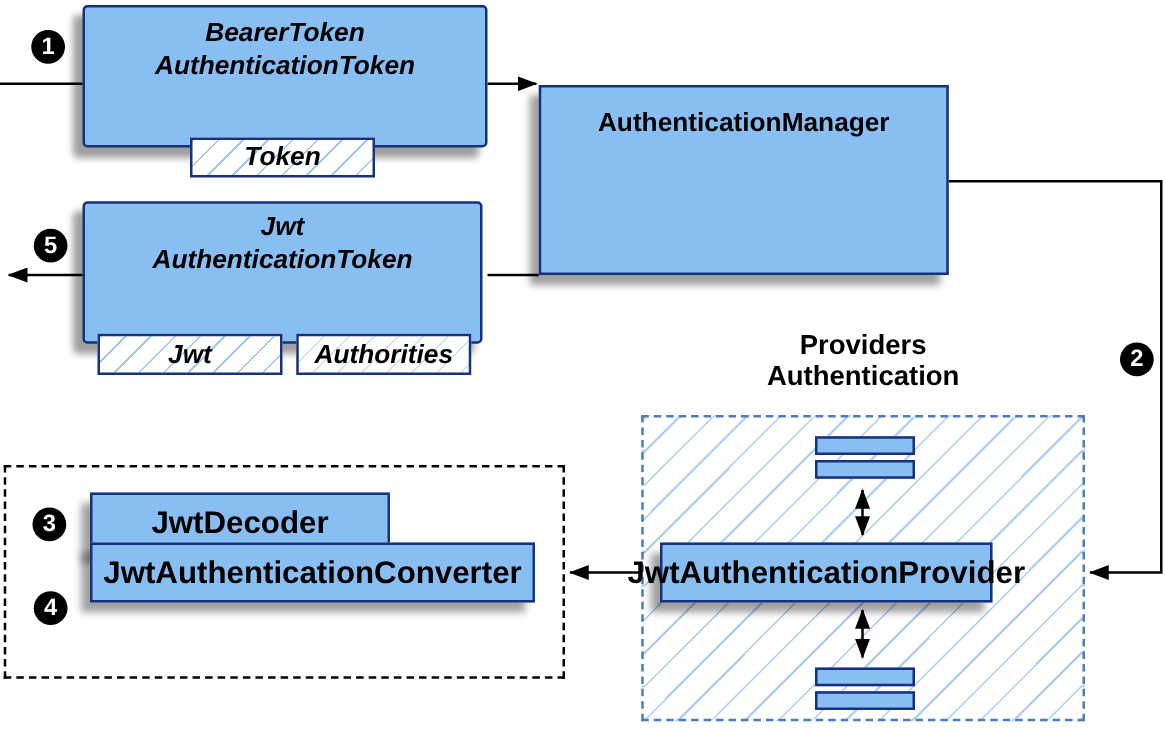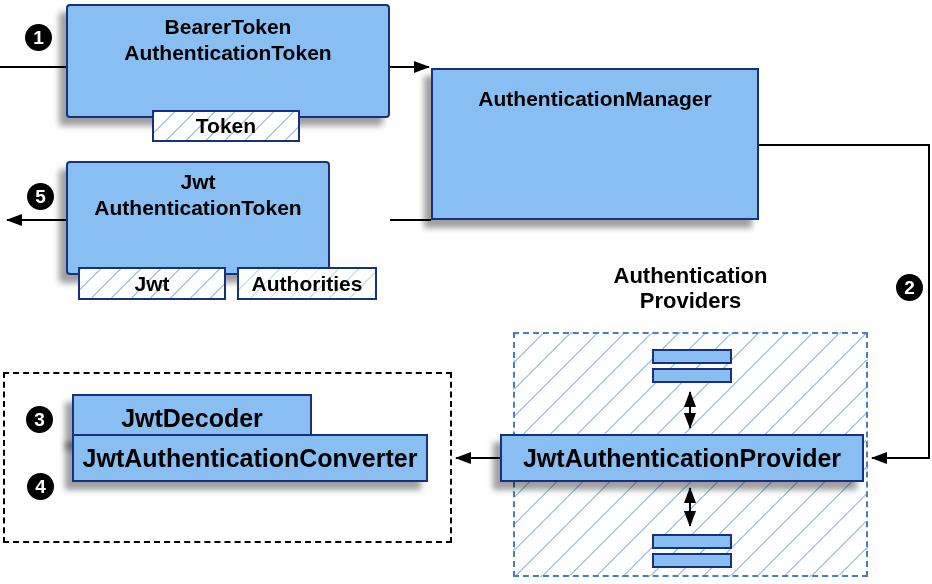--- a/index.html
+++ b/index.html
@@ -5,21 +5,21 @@
   html,body{margin:0;padding:0;background:#fff;}
   .canvas{
     position:relative;width:932px;height:584px;background:#ffffff;overflow:hidden;
     font-family:"Liberation Sans",sans-serif;color:#000;
   }
   
   .node{
     position:absolute;background:#89BEF2;border:2px solid #16317D;box-sizing:border-box;
     z-index:3;
   }
-  .rounded{border-radius:4px;}
+  .rounded{border-radius:4px;font-style:italic;}
   .shadowed{box-shadow:-7px 8px 6px rgba(0,0,0,0.38);}
   .node-title{
     text-align:center;font-weight:bold;font-size:21px;line-height:26px;padding-top:8px;
   }
   .node-title .tline{display:block;}
   .center-label{
     display:flex;align-items:center;justify-content:center;
     font-weight:bold;font-size:25px;height:100%;
   }
   
@@ -99,44 +99,44 @@
     </div>
     <div class="inner inner-thick hatch-sm" style="left:84px;top:72px;width:148px;height:32px;">
       <span>Token</span>
     </div>
   </div>
 
   <div class="node shadowed" style="left:431px;top:68px;width:328px;height:152px;">
     <div class="node-title" style="padding-top:16px;">AuthenticationManager</div>
   </div>
 
-  <div class="node rounded shadowed" style="left:66px;top:161px;width:264px;height:114px;">
+  <div class="node rounded shadowed" style="left:66px;top:161px;width:320px;height:114px;">
     <div class="node-title" style="padding-top:6px;">
       <span class="tline">Jwt</span>
       <span class="tline">AuthenticationToken</span>
     </div>
     <div class="inner inner-thick hatch-sm" style="left:10px;top:72px;width:148px;height:33px;">
       <span>Jwt</span>
     </div>
     <div class="inner inner-thick hatch-faint" style="left:169px;top:72px;width:140px;height:33px;">
       <span>Authorities</span>
     </div>
   </div>
 
   <div class="group-title">
+    <span class="tline">Providers</span>
     <span class="tline">Authentication</span>
-    <span class="tline">Providers</span>
   </div>
 
   <div class="pbar" style="top:349px;"></div>
   <div class="pbar" style="top:368px;"></div>
   <div class="pbar" style="top:534px;"></div>
   <div class="pbar" style="top:553px;"></div>
 
-  <div class="node shadowed" style="left:500px;top:434px;width:364px;height:48px;">
+  <div class="node shadowed" style="left:528px;top:434px;width:266px;height:48px;">
     <div class="center-label">JwtAuthenticationProvider</div>
   </div>
 
   <div class="node shadowed" style="left:72px;top:394px;width:240px;height:48px;">
     <div class="center-label">JwtDecoder</div>
   </div>
 
   <div class="node shadowed" style="left:72px;top:434px;width:356px;height:48px;">
     <div class="center-label">JwtAuthenticationConverter</div>
   </div>

